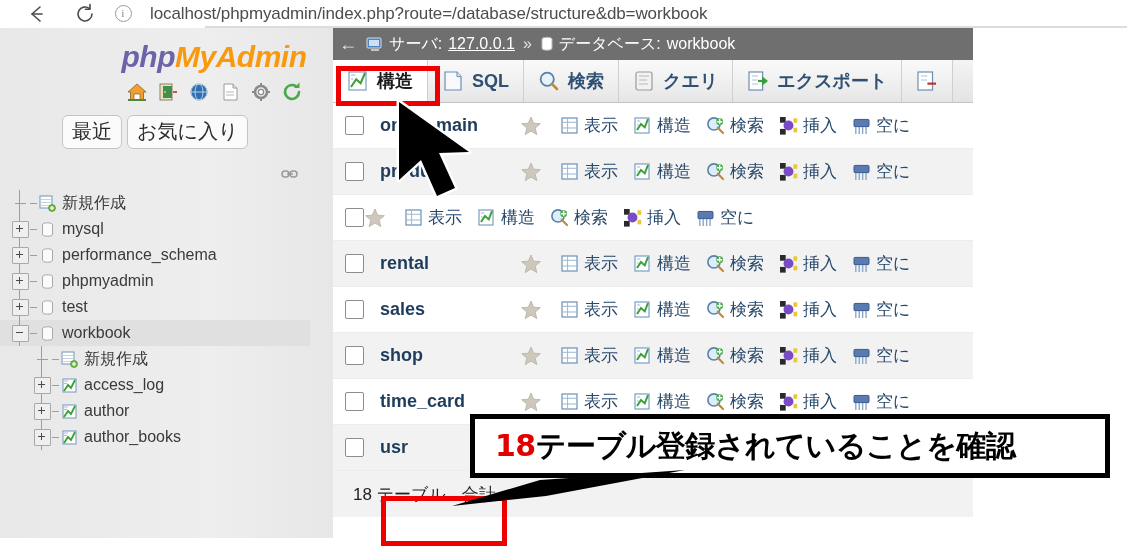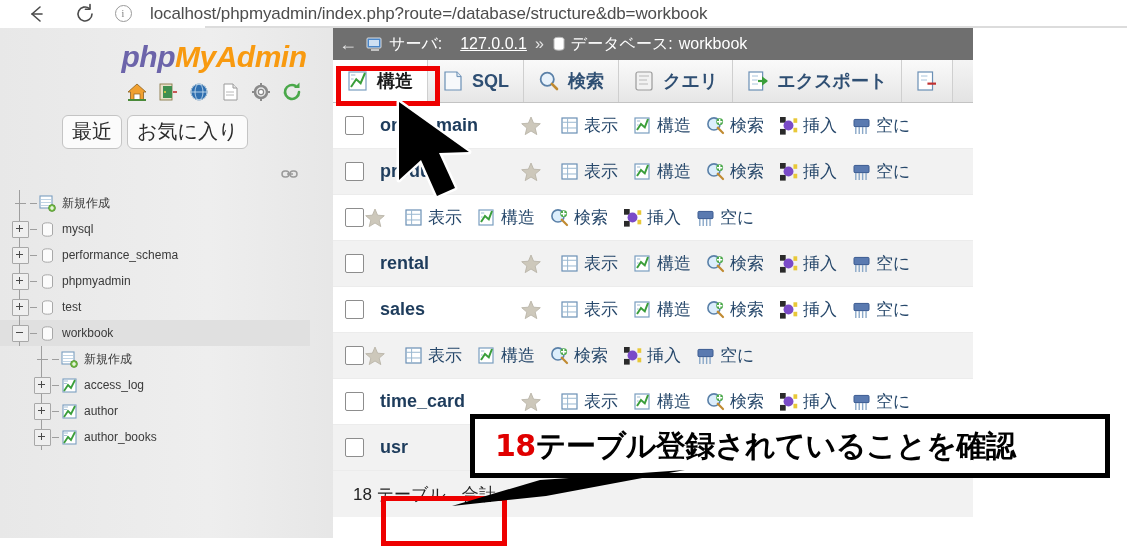--- a/index.html
+++ b/index.html
@@ -120,21 +120,21 @@
 
   #tree {
     position: absolute; left: 0; top: 162px;
     width: 310px; height: 350px;
     overflow: hidden;
   }
   .tree-row {
     display: flex; align-items: center;
     height: 26px;
     padding-left: 10px;
-    font-size: 12px;
+    font-size: 16px;
     color: #33373b;
     white-space: nowrap;
     position: relative;
   }
   .tree-row.sel { background: #e0e0e0; }
   .tw { width: 20px; height: 20px; flex: 0 0 auto; display:flex; align-items:center; justify-content:center;}
   .tw.indent1 { margin-left: 22px; }
   .tlabel { margin-left: 5px; }
   .tlabel.plain { color: #3a3a3a; }
   .vline {
@@ -566,21 +566,21 @@
     <div id="breadcrumb">
       <span class="bc-back">←</span>
       <span class="bc-ico">
         <svg width="18" height="16" viewBox="0 0 18 16">
             <rect x="1" y="2" width="14" height="10" rx="1" fill="#4a86c8" stroke="#dcdcdc" stroke-width="1"></rect>
             <rect x="3" y="4" width="10" height="6" fill="#cfe0f2"></rect>
             <path d="M5 14 L13 14" stroke="#dcdcdc" stroke-width="1.6"></path>
           </svg>
       </span>
       <span>サーバ:</span>
-      <span class="bc-ip" style="margin-left:18px">127.0.0.1</span>
+      <span class="bc-ip" style="margin-left:6px">127.0.0.1</span>
       <span class="bc-sep">»</span>
       <span class="bc-ico">
         <svg width="14" height="16" viewBox="0 0 14 16">
             <ellipse cx="7" cy="3.5" rx="5" ry="2.2" fill="#ffffff" stroke="#b8b8b8" stroke-width="1"></ellipse>
             <path d="M2 3.5 L2 12 A5 2.2 0 0 0 12 12 L12 3.5" fill="#ffffff" stroke="#b8b8b8" stroke-width="1"></path>
           </svg>
       </span>
       <span>データベース:</span>
       <span style="margin-left:6px">workbook</span>
     </div>
@@ -868,20 +868,21 @@
           <span class="act">
             <span class="act-ico"><svg width="19" height="19" viewBox="0 0 19 19">
                 <rect x="2" y="3.42" width="15" height="7.22" rx="1" fill="#5a7ab0" stroke="#3a5a90" stroke-width="1"></rect>
                 <path d="M3.8000000000000003 11.02 L3.8000000000000003 18.05 M7.22 11.02 L7.22 18.05 M10.64 11.02 L10.64 18.05 M14.06 11.02 L14.06 18.05" stroke="#8aa8c8" stroke-width="1.4"></path>
               </svg></span>
             <span>空に</span>
           </span>
         </div>
         <div class="trow alt">
           <div class="cbx"></div>
+          <div class="tname">shop</div>
           <span class="star"><svg width="22" height="22" viewBox="0 0 22 22">
               <path d="M11 2 L13.6 8.2 L20.3 8.7 L15.2 13.1 L16.8 19.6 L11 16 L5.2 19.6 L6.8 13.1 L1.7 8.7 L8.4 8.2 Z" fill="#cdc8bb" stroke="#b5b0a3" stroke-width="0.8"></path>
             </svg></span>
           <span class="act">
             <span class="act-ico"><svg width="19" height="19" viewBox="0 0 19 19">
                 <rect x="2" y="2" width="15" height="15" fill="#ffffff" stroke="#6a8fb5" stroke-width="1.2"></rect>
                 <path d="M2 6.2700000000000005 L17 6.2700000000000005 M2 11.97 L17 11.97 M7.6000000000000005 2 L7.6000000000000005 17" stroke="#9ab8d0" stroke-width="1"></path>
               </svg></span>
             <span>表示</span>
           </span>

